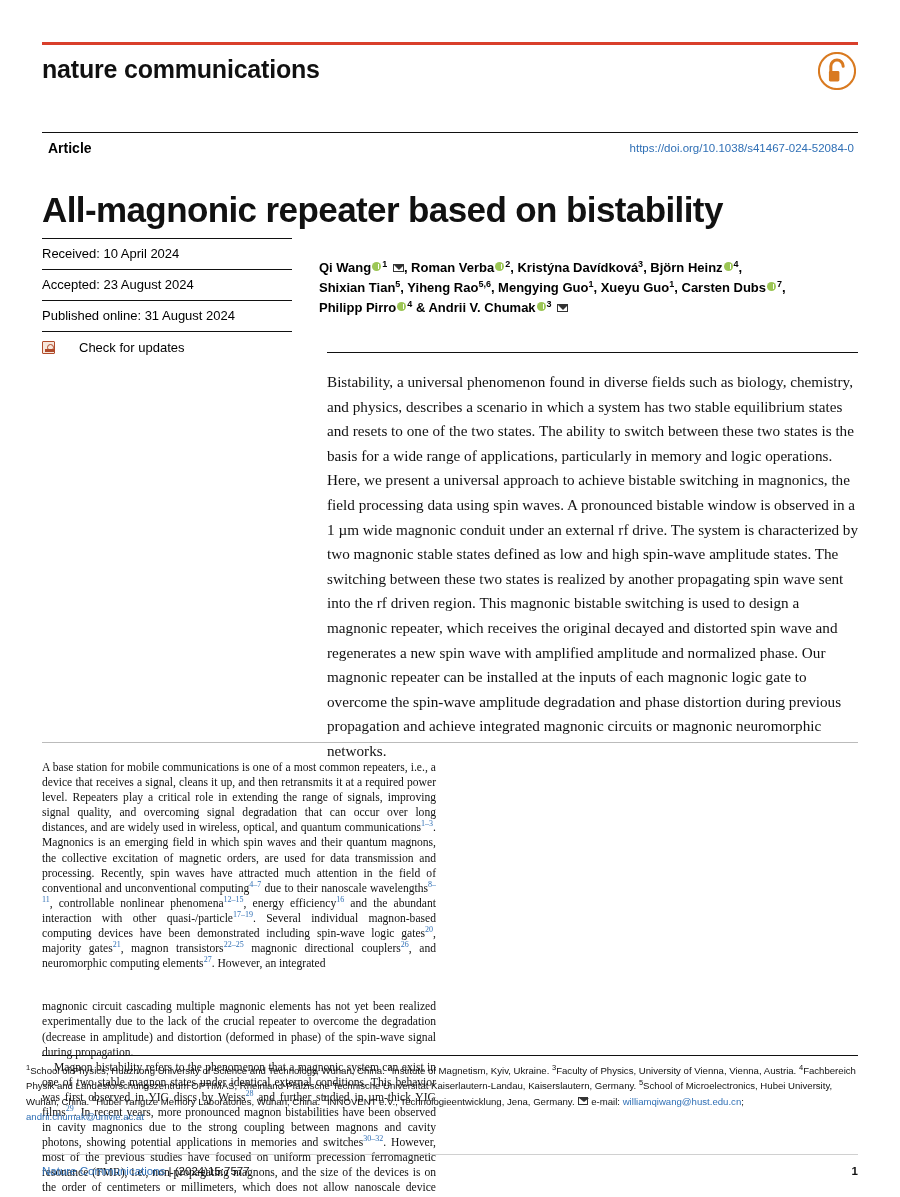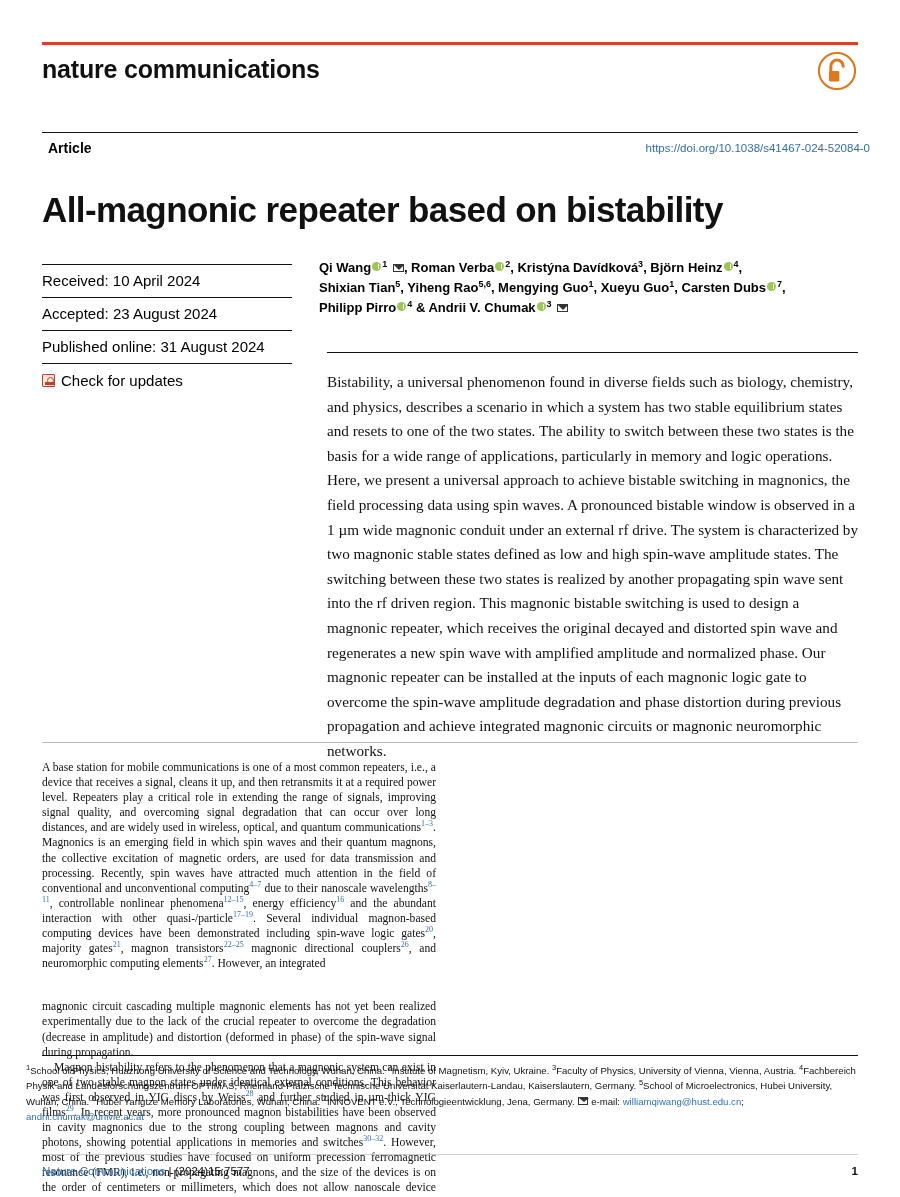--- a/index.html
+++ b/index.html
@@ -48,49 +48,49 @@
   .article-type {
     position: absolute;
     left: 42px; top: 140px;
     font-family: "Liberation Sans", sans-serif;
     font-weight: 700;
     font-size: 14px;
     margin-left: 6px;
   }
   .doi {
     position: absolute;
-    right: 30px; top: 142px;
+    right: 46px; top: 142px;
     font-family: "Liberation Sans", sans-serif;
     font-size: 11.5px;
     color: #2f6fb5;
     text-decoration: none;
   }
   .title {
     position: absolute;
     left: 42px; right: 60px; top: 166px;
     font-family: "Liberation Sans", sans-serif;
     font-weight: 700;
     font-size: 35px;
     line-height: 42px;
     letter-spacing: -0.6px;
     color: #111;
   }
   
   .meta {
     position: absolute;
-    left: 42px; top: 264px;
+    left: 42px; top: 238px;
     width: 250px;
     font-family: "Liberation Sans", sans-serif;
-    font-size: 15px;
+    font-size: 13px;
   }
   .meta .rule { height: 1px; background: #111; }
   .meta .row { padding: 7px 0 8px 0; }
   .meta .cfu {
     padding: 8px 0 0 0;
-    display: flex; align-items: center; gap: 6px;
+    display: flex; align-items: center; gap: 24px;
   }
   .cfu-icon {
     width: 13px; height: 13px;
     border: 1px solid #b04a2a;
     background: #f6e6db;
     position: relative;
     flex: none;
     border-radius: 1px;
   }
   .cfu-icon:before {

